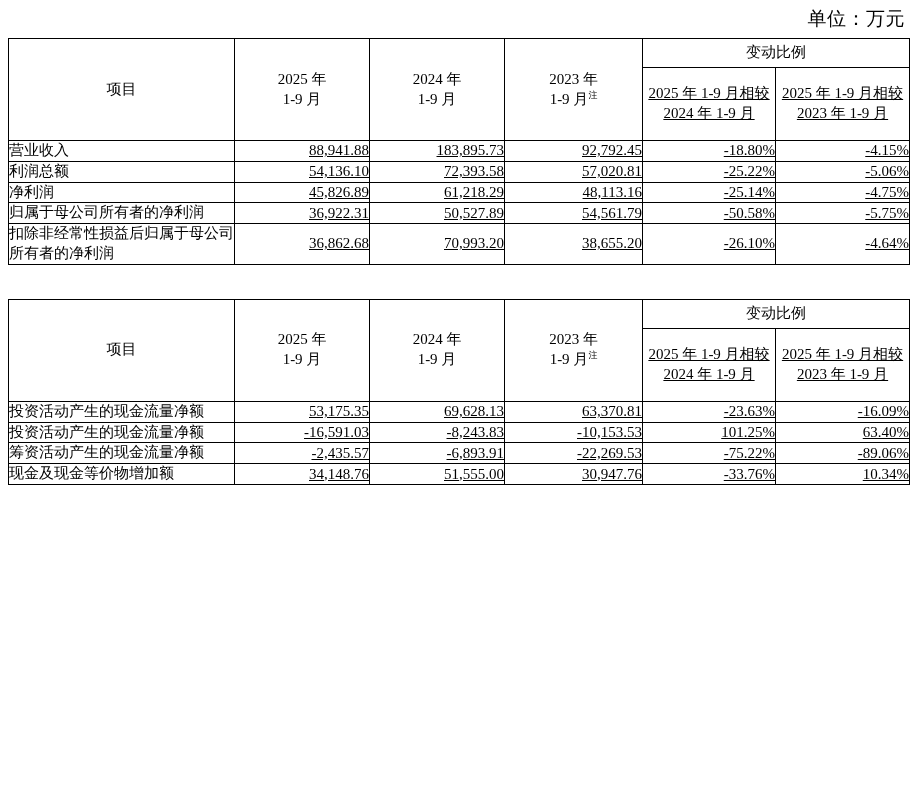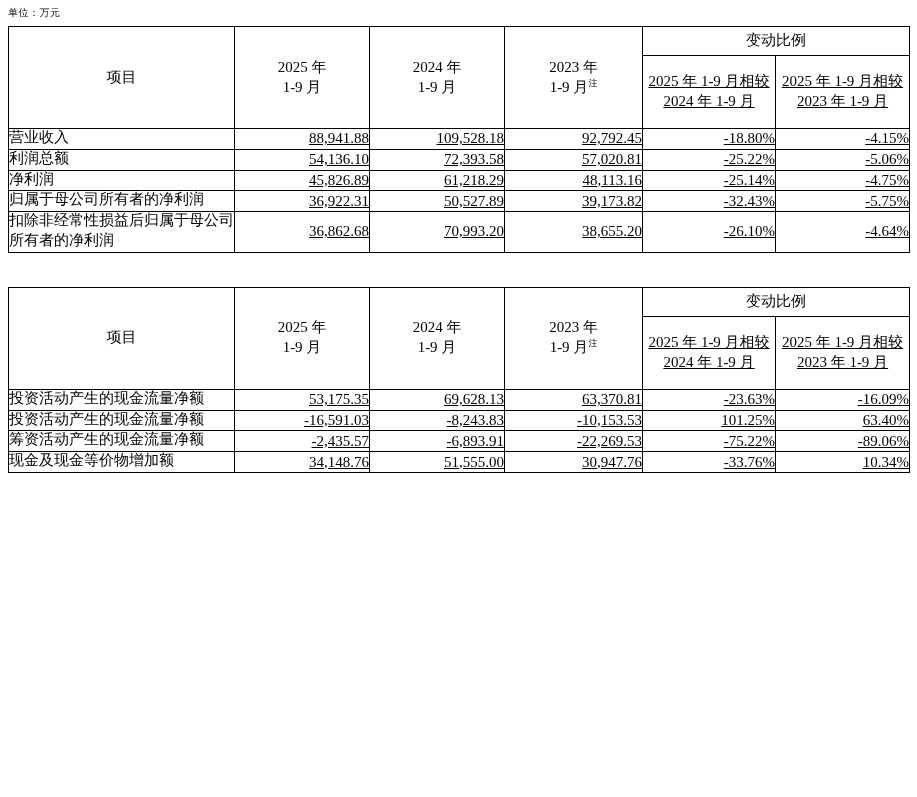--- a/index.html
+++ b/index.html
@@ -14,22 +14,22 @@
     color: #000000;
     position: relative;
     overflow: hidden;
   }
   .page {
     width: 917px;
     box-sizing: border-box;
     padding: 0 8px;
   }
   .unit-line {
-    text-align: left;
-    font-size: 10px;
+    text-align: right;
+    font-size: 19px;
     padding-right: 4px;
     padding-top: 6px;
     padding-bottom: 6px;
     letter-spacing: 0.5px;
   }
   table.fin {
     border-collapse: collapse;
     width: 901px;
     table-layout: fixed;
     margin: 0;
@@ -56,21 +56,20 @@
   }
   .hdr-sub {
     height: 72px;
     font-size: 14.5px;
     text-decoration: underline;
   }
   .row-label {
     text-align: left;
     padding: 6px 4px 6px 6px;
     line-height: 1.32;
-    font-family: Liberation Mono, monospace;
   }
   .num {
     text-align: right;
     padding: 6px 8px 6px 4px;
     white-space: nowrap;
     text-decoration: underline;
   }
   .sup {
     font-size: 9px;
     vertical-align: super;
@@ -117,21 +116,21 @@
         <td class="hdr hdr-chg" colspan="2">变动比例</td>
       </tr>
       <tr>
         <td class="hdr hdr-sub">2025 年 1-9 月相较 2024 年 1-9 月</td>
         <td class="hdr hdr-sub">2025 年 1-9 月相较 2023 年 1-9 月</td>
       </tr>
 
       <tr>
         <td class="row-label">营业收入</td>
         <td class="num">88,941.88</td>
-        <td class="num">109,528.18</td>
+        <td class="num">183,895.73</td>
         <td class="num">92,792.45</td>
         <td class="num">-18.80%</td>
         <td class="num">-4.15%</td>
       </tr>
       <tr>
         <td class="row-label">利润总额</td>
         <td class="num">54,136.10</td>
         <td class="num">72,393.58</td>
         <td class="num">57,020.81</td>
         <td class="num">-25.22%</td>
@@ -142,22 +141,22 @@
         <td class="num">45,826.89</td>
         <td class="num">61,218.29</td>
         <td class="num">48,113.16</td>
         <td class="num">-25.14%</td>
         <td class="num">-4.75%</td>
       </tr>
       <tr>
         <td class="row-label">归属于母公司所有者的净利润</td>
         <td class="num">36,922.31</td>
         <td class="num">50,527.89</td>
-        <td class="num">39,173.82</td>
-        <td class="num">-32.43%</td>
+        <td class="num">54,561.79</td>
+        <td class="num">-50.58%</td>
         <td class="num">-5.75%</td>
       </tr>
       <tr>
         <td class="row-label">扣除非经常性损益后归属于母公司所有者的净利润</td>
         <td class="num">36,862.68</td>
         <td class="num">70,993.20</td>
         <td class="num">38,655.20</td>
         <td class="num">-26.10%</td>
         <td class="num">-4.64%</td>
       </tr>

